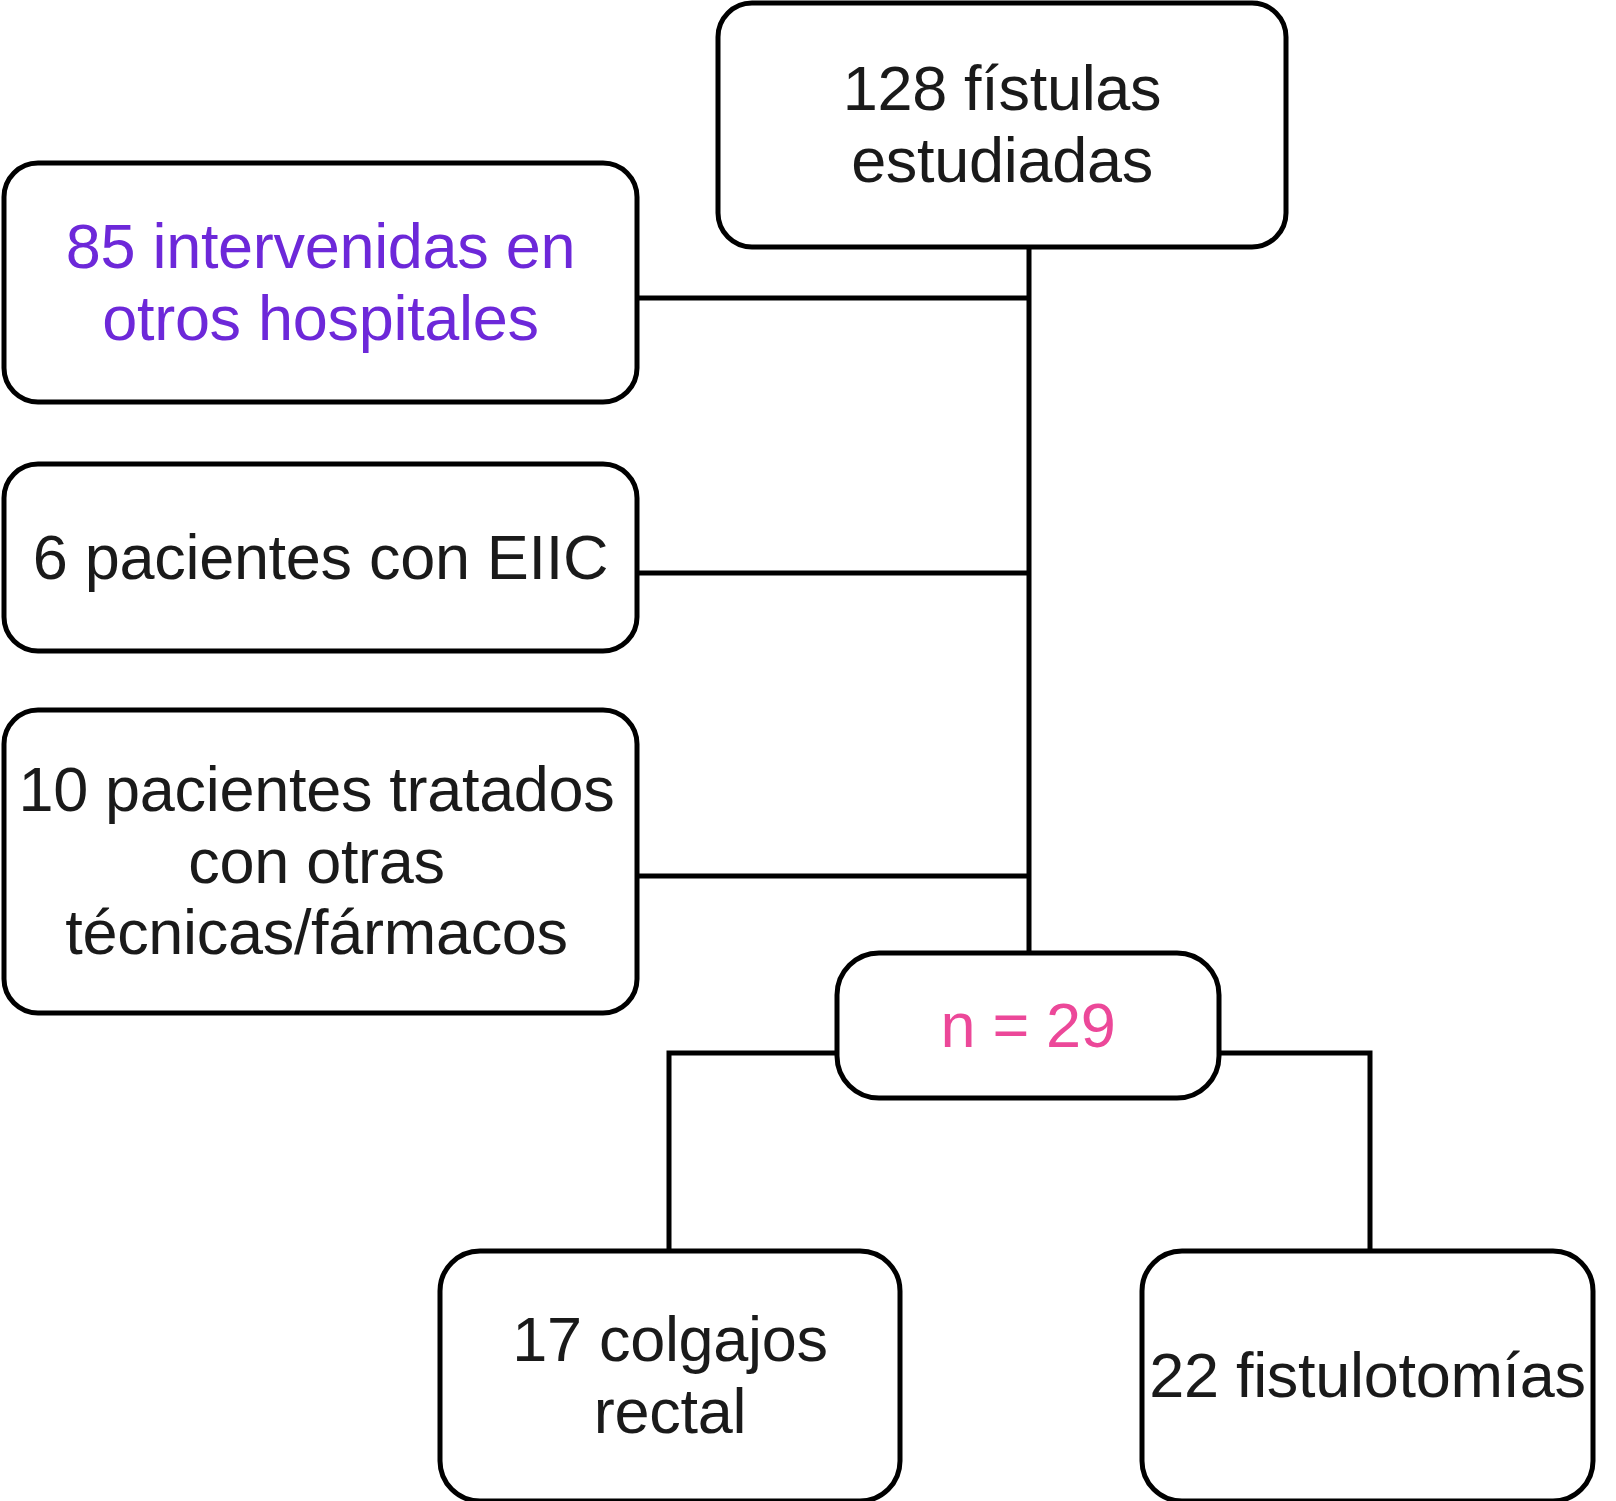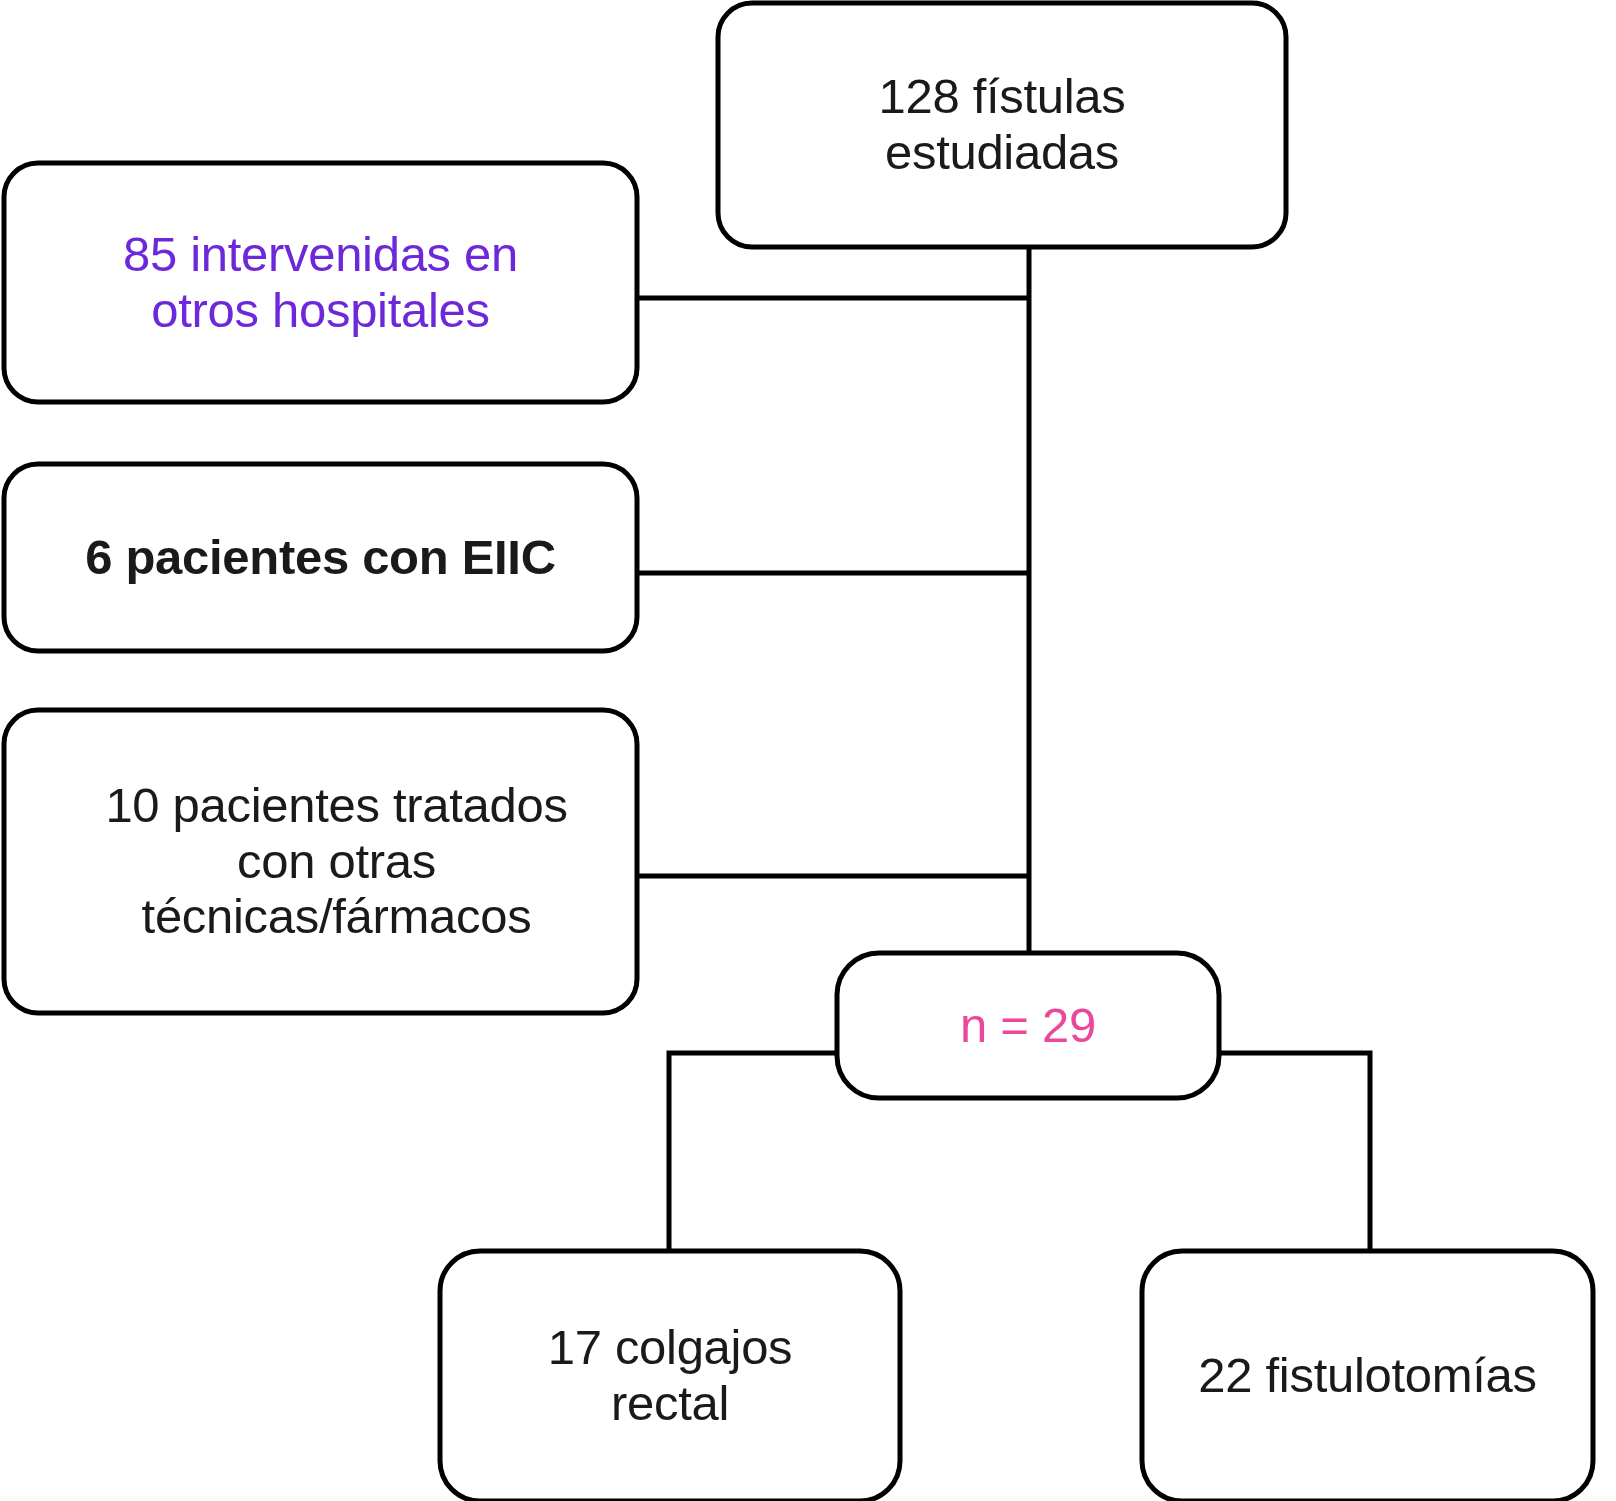--- a/index.html
+++ b/index.html
@@ -34,21 +34,21 @@
     stroke-linecap: butt;
   }
   .node-label {
     position: absolute;
     display: flex;
     align-items: center;
     justify-content: center;
     text-align: center;
     color: #1a1a1a;
     font-family: "Liberation Sans", sans-serif;
-    font-size: 49px;
+    font-size: 63px;
     line-height: 1.14;
     letter-spacing: -0.3px;
     white-space: pre-line;
     pointer-events: none;
   }
 </style>
 </head>
 <body>
 
 <div id="canvas">
@@ -71,22 +71,22 @@
         <rect class="node-box" x="440" y="1251" width="460" height="250" rx="40" ry="40" stroke="#000000"></rect>
         <rect class="node-box" x="1142" y="1251" width="451" height="250" rx="40" ry="40" stroke="#000000"></rect>
       </g>
   </svg>
 
   <div id="labels-layer">
       <div class="node-label" style="left: 718px; top: 3px; width: 568px; height: 244px; color: rgb(26, 26, 26);">128 fístulas
 estudiadas</div>
       <div class="node-label" style="left: 4px; top: 163px; width: 633px; height: 239px; color: #6d28d9;">85 intervenidas en
 otros hospitales</div>
-      <div class="node-label" style="left: 4px; top: 464px; width: 633px; height: 187px; color: rgb(26, 26, 26); font-weight: bold;">6 pacientes con EIIC</div>
-      <div class="node-label" style="left: 20px; top: 710px; width: 633px; height: 303px; color: rgb(26, 26, 26);">10 pacientes tratados
+      <div class="node-label" style="left: 4px; top: 464px; width: 633px; height: 187px; color: rgb(26, 26, 26);">6 pacientes con EIIC</div>
+      <div class="node-label" style="left: 0; top: 710px; width: 633px; height: 303px; color: rgb(26, 26, 26);">10 pacientes tratados
 con otras
 técnicas/fármacos</div>
       <div class="node-label" style="left: 837px; top: 953px; width: 382px; height: 145px; color: #ec4899;">n = 29</div>
       <div class="node-label" style="left: 440px; top: 1251px; width: 460px; height: 250px; color: rgb(26, 26, 26);">17 colgajos
 rectal</div>
       <div class="node-label" style="left: 1142px; top: 1251px; width: 451px; height: 250px; color: rgb(26, 26, 26); text-align: center;">22 fistulotomías</div>
     </div>
 
 </div>
 

